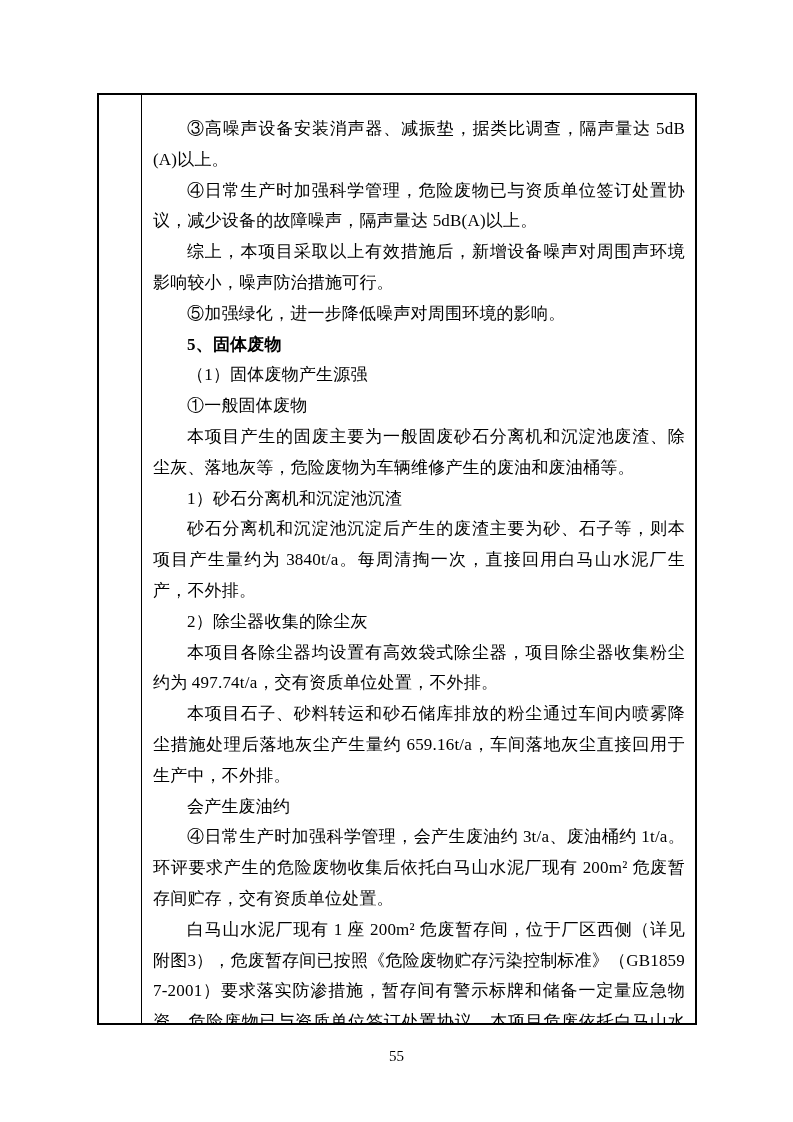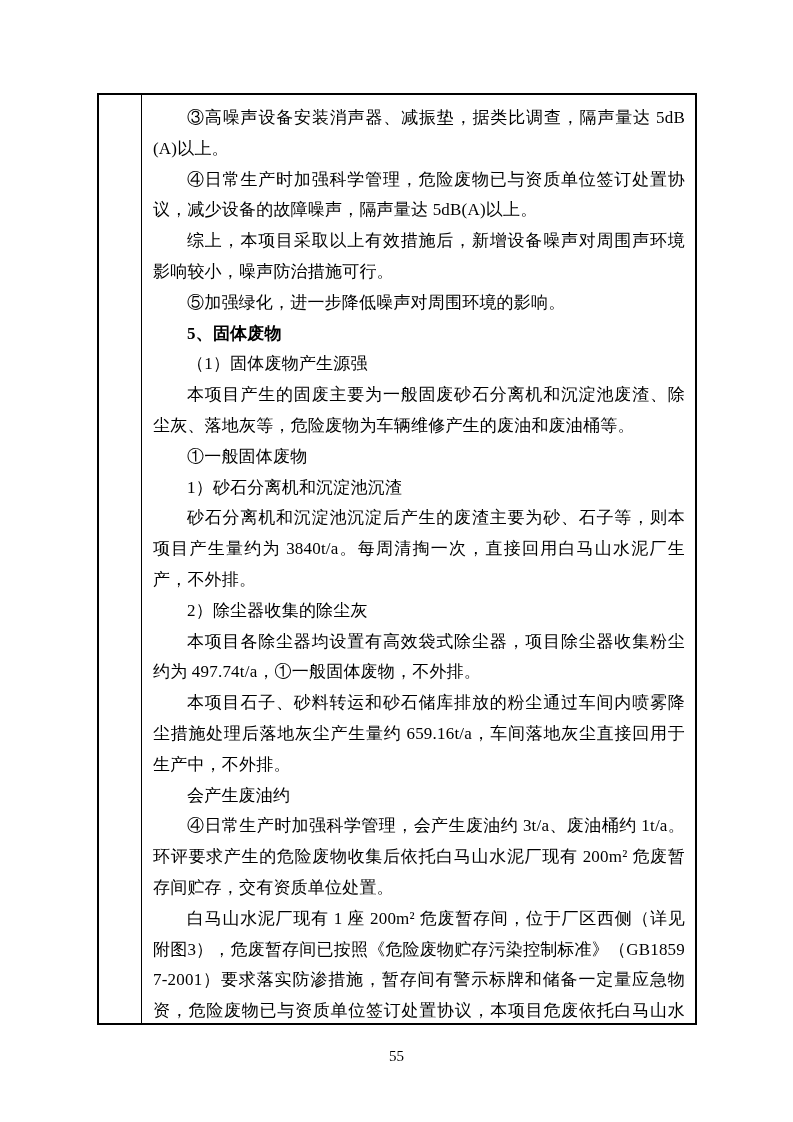--- a/index.html
+++ b/index.html
@@ -27,20 +27,21 @@
   }
   .label-col {
     flex: 0 0 43px;
     border-right: 1px solid #000000;
     box-sizing: border-box;
   }
   .content-col {
     flex: 1 1 auto;
     padding: 8px 10px 0 11px;
     overflow: hidden;
+    margin-top: 11px;
   }
   .para {
     margin: 0;
     font-size: 17px;
     line-height: 30.8px;
     text-align: justify;
     text-indent: 2em;
     letter-spacing: 0.2px;
     word-break: break-all;
   }
@@ -63,26 +64,26 @@
 
 <div class="doc-table">
   <div class="label-col"></div>
   <div class="content-col">
     <p class="para">③高噪声设备安装消声器、减振垫，据类比调查，隔声量达 5dB(A)以上。</p>
     <p class="para">④日常生产时加强科学管理，危险废物已与资质单位签订处置协议，减少设备的故障噪声，隔声量达 5dB(A)以上。</p>
     <p class="para">综上，本项目采取以上有效措施后，新增设备噪声对周围声环境影响较小，噪声防治措施可行。</p>
     <p class="para">⑤加强绿化，进一步降低噪声对周围环境的影响。</p>
     <p class="para heading">5、固体废物</p>
     <p class="para">（1）固体废物产生源强</p>
+    <p class="para">①一般固体废物</p>
     <p class="para">本项目产生的固废主要为一般固废砂石分离机和沉淀池废渣、除尘灰、落地灰等，危险废物为车辆维修产生的废油和废油桶等。</p>
-    <p class="para">①一般固体废物</p>
     <p class="para">1）砂石分离机和沉淀池沉渣</p>
     <p class="para">砂石分离机和沉淀池沉淀后产生的废渣主要为砂、石子等，则本项目产生量约为 3840t/a。每周清掏一次，直接回用白马山水泥厂生产，不外排。</p>
     <p class="para">2）除尘器收集的除尘灰</p>
-    <p class="para">本项目各除尘器均设置有高效袋式除尘器，项目除尘器收集粉尘约为 497.74t/a，①一般固体废物，不外排。</p>
+    <p class="para">本项目各除尘器均设置有高效袋式除尘器，项目除尘器收集粉尘约为 497.74t/a，交有资质单位处置，不外排。</p>
     <p class="para">本项目石子、砂料转运和砂石储库排放的粉尘通过车间内喷雾降尘措施处理后落地灰尘产生量约 659.16t/a，车间落地灰尘直接回用于生产中，不外排。</p>
     <p class="para">会产生废油约</p>
     <p class="para">④日常生产时加强科学管理，会产生废油约 3t/a、废油桶约 1t/a。环评要求产生的危险废物收集后依托白马山水泥厂现有 200m² 危废暂存间贮存，交有资质单位处置。</p>
     <p class="para">白马山水泥厂现有 1 座 200m² 危废暂存间，位于厂区西侧（详见附图3），危废暂存间已按照《危险废物贮存污染控制标准》（GB18597-2001）要求落实防渗措施，暂存间有警示标牌和储备一定量应急物资，危险废物已与资质单位签订处置协议，本项目危废依托白马山水泥厂现有危废暂存间可</p>
   </div>
 </div>
 
 <div class="page-number">55</div>
 
 </body></html>

